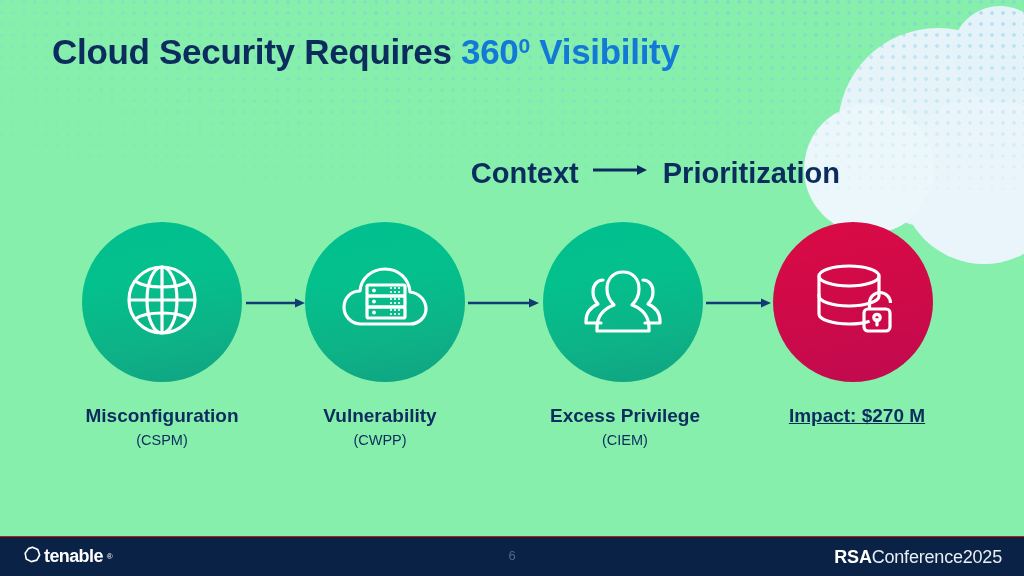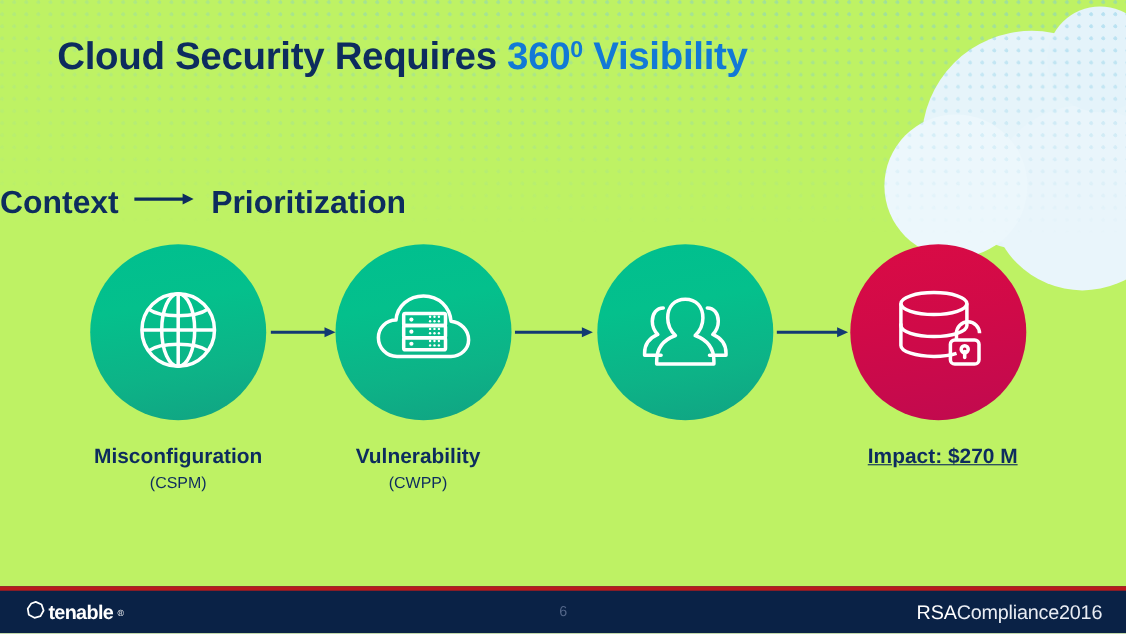--- a/index.html
+++ b/index.html
@@ -8,21 +8,21 @@
     background: #ffffff;
   }
   body {
     font-family: "Liberation Sans", sans-serif;
   }
   #slide {
     position: relative;
     width: 1024px;
     height: 576px;
     overflow: hidden;
-    background: #bef264;
+    background: #86efac;
   }
 
   
   .bg-blobs {
     position: absolute;
     inset: 0;
     pointer-events: none;
   }
   .blob {
     position: absolute;
@@ -73,23 +73,23 @@
   .title .sup {
     font-size: 21px;
     vertical-align: 11px;
     line-height: 0;
   }
 
   
   .flowhead {
     position: absolute;
     left: 0;
-    top: 162px;
+    top: 150px;
     width: 840px;
-    text-align: left;
+    text-align: right;
     color: #0d2c5e;
     font-size: 29px;
     font-weight: bold;
     white-space: nowrap;
   }
   .flowhead .head-arrow {
     display: inline-block;
     vertical-align: 7px;
     margin: 0 14px;
   }
@@ -172,21 +172,21 @@
   }
 
   
   .footer {
     position: absolute;
     left: 0;
     bottom: 0;
     width: 1024px;
     height: 39px;
     background: #0a2246;
-    border-top: 4px solid #b91c1c;
+    border-top: 1px solid #b91c1c;
   }
   .footer-logo {
     position: absolute;
     left: 24px;
     top: 9px;
     display: flex;
     align-items: center;
     gap: 3px;
   }
   .footer-logo .word {
@@ -212,21 +212,21 @@
   }
   .rsa {
     position: absolute;
     right: 22px;
     top: 10px;
     font-size: 18px;
     color: #ffffff;
     white-space: nowrap;
     letter-spacing: -0.2px;
   }
-  .rsa .rsa-mark { font-weight: normal; }
+  .rsa .rsa-mark { font-weight: bold; }
   .rsa .rsa-conf { font-weight: normal; color: #e9edf4; }
   .rsa .rsa-year { font-weight: normal; color: #e9edf4; }
 </style>
 </head>
 <body>
 
 <div id="slide">
 
   <div class="bg-blobs">
     <div class="blob b1"></div>
@@ -346,32 +346,36 @@
 
   <div class="labels">
     <div class="label l0">
       <div class="title-line">Misconfiguration</div>
       <div class="sub-line">(CSPM)</div>
     </div>
     <div class="label l1">
       <div class="title-line">Vulnerability</div>
       <div class="sub-line">(CWPP)</div>
     </div>
+    <div class="label l2">
+      <div class="title-line">Excess Privilege</div>
+      <div class="sub-line">(CIEM)</div>
+    </div>
     <div class="label l3">
       <div class="title-line">Impact: $270 M</div>
     </div>
   </div>
 
   <div class="footer">
     <div class="footer-logo">
       <span>
         <svg width="17" height="17" viewBox="0 0 20 20" fill="none" stroke="#ffffff" stroke-width="1.9">
           <path d="M10 1.4 L16.2 4.2 L18.4 10.6 L15.1 16.6 L8.6 18.4 L2.6 15.2 L1.4 8.6 L5.2 3.1 Z" stroke-linejoin="round"></path>
         </svg>
       </span>
       <span class="word">tenable</span>
       <span class="tm">®</span>
     </div>
     <div class="page-num">6</div>
-    <div class="rsa"><span class="rsa-mark">RSA</span><span class="rsa-conf">Compliance</span><span class="rsa-year">2016</span></div>
+    <div class="rsa"><span class="rsa-mark">RSA</span><span class="rsa-conf">Conference</span><span class="rsa-year">2025</span></div>
   </div>
 
 </div>
 
 </body></html>

